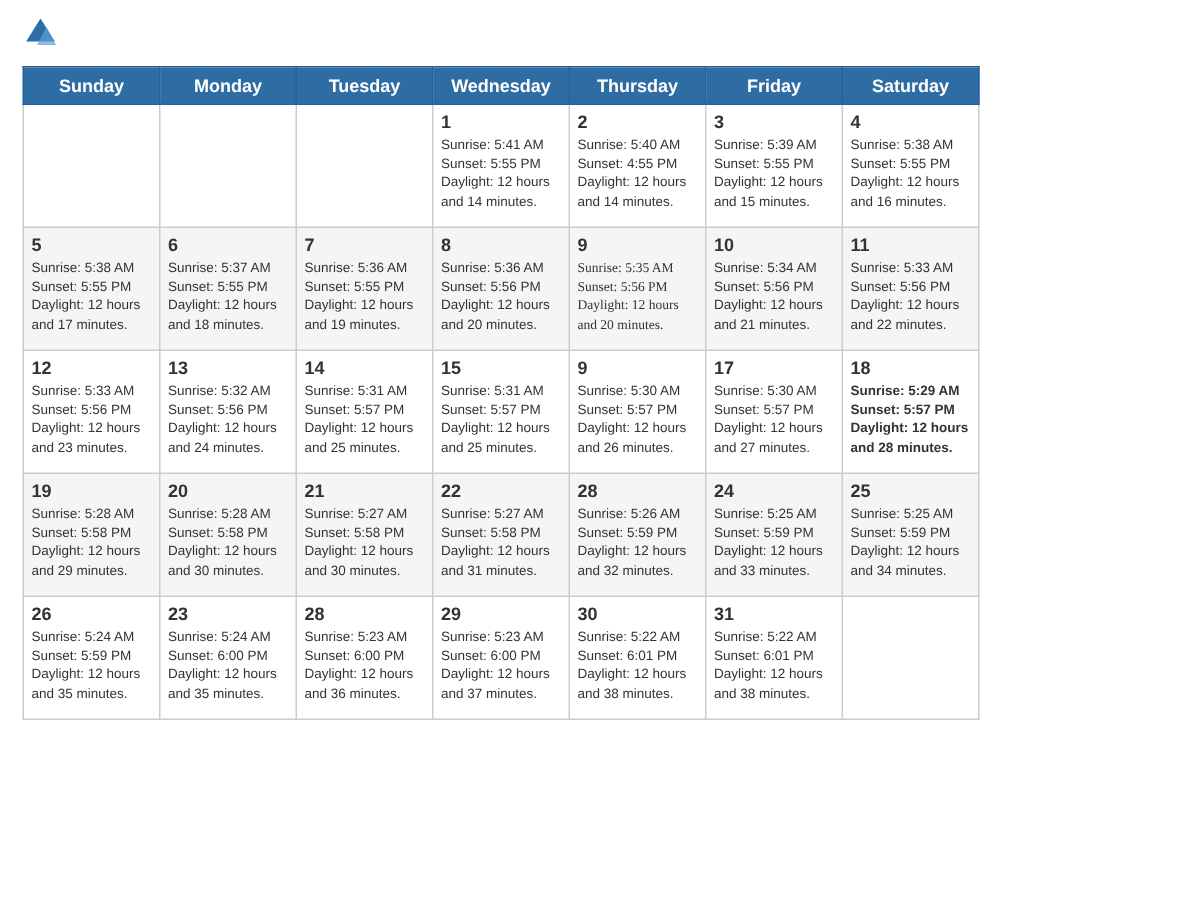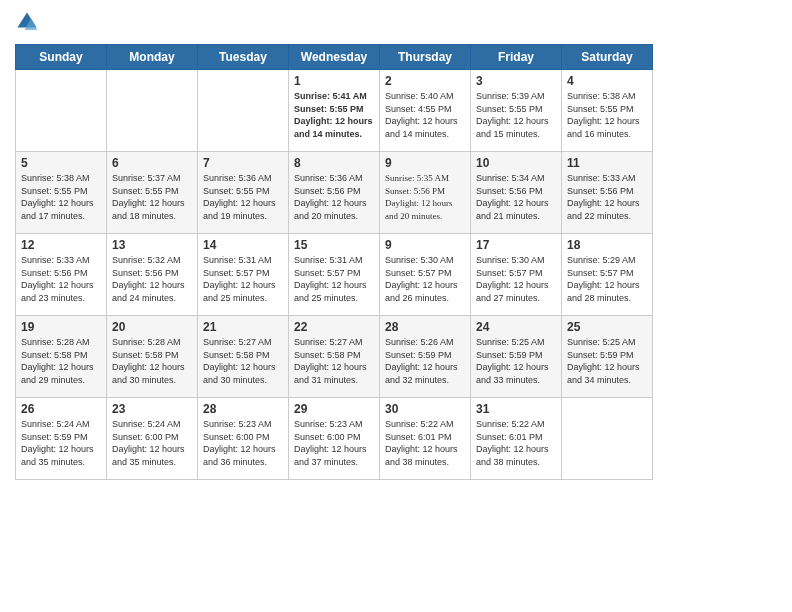--- a/index.html
+++ b/index.html
@@ -127,21 +127,21 @@
           <th>Saturday</th>
         </tr>
     </thead>
     <tbody id="calendar-body">
     <tr>
           <td class="empty-cell"></td>
           <td class="empty-cell"></td>
           <td class="empty-cell"></td>
           <td>
             <span class="day-number">1</span>
-            <div class="day-info" style="white-space: pre-line; font-weight: bold;">Sunrise: 5:41 AM
+            <div class="day-info" style="white-space: pre-line;">Sunrise: 5:41 AM
 Sunset: 5:55 PM
 Daylight: 12 hours
 and 14 minutes.</div>
           </td>
           <td>
             <span class="day-number">2</span>
             <div class="day-info" style="white-space: pre-line;">Sunrise: 5:40 AM
 Sunset: 4:55 PM
 Daylight: 12 hours
 and 14 minutes.</div>
@@ -250,21 +250,21 @@
           </td>
           <td>
             <span class="day-number">17</span>
             <div class="day-info" style="white-space: pre-line;">Sunrise: 5:30 AM
 Sunset: 5:57 PM
 Daylight: 12 hours
 and 27 minutes.</div>
           </td>
           <td>
             <span class="day-number">18</span>
-            <div class="day-info" style="white-space: pre-line;">Sunrise: 5:29 AM
+            <div class="day-info" style="white-space: pre-line; font-weight: bold;">Sunrise: 5:29 AM
 Sunset: 5:57 PM
 Daylight: 12 hours
 and 28 minutes.</div>
           </td>
         </tr>
         <tr>
           <td>
             <span class="day-number">19</span>
             <div class="day-info" style="white-space: pre-line;">Sunrise: 5:28 AM
 Sunset: 5:58 PM

